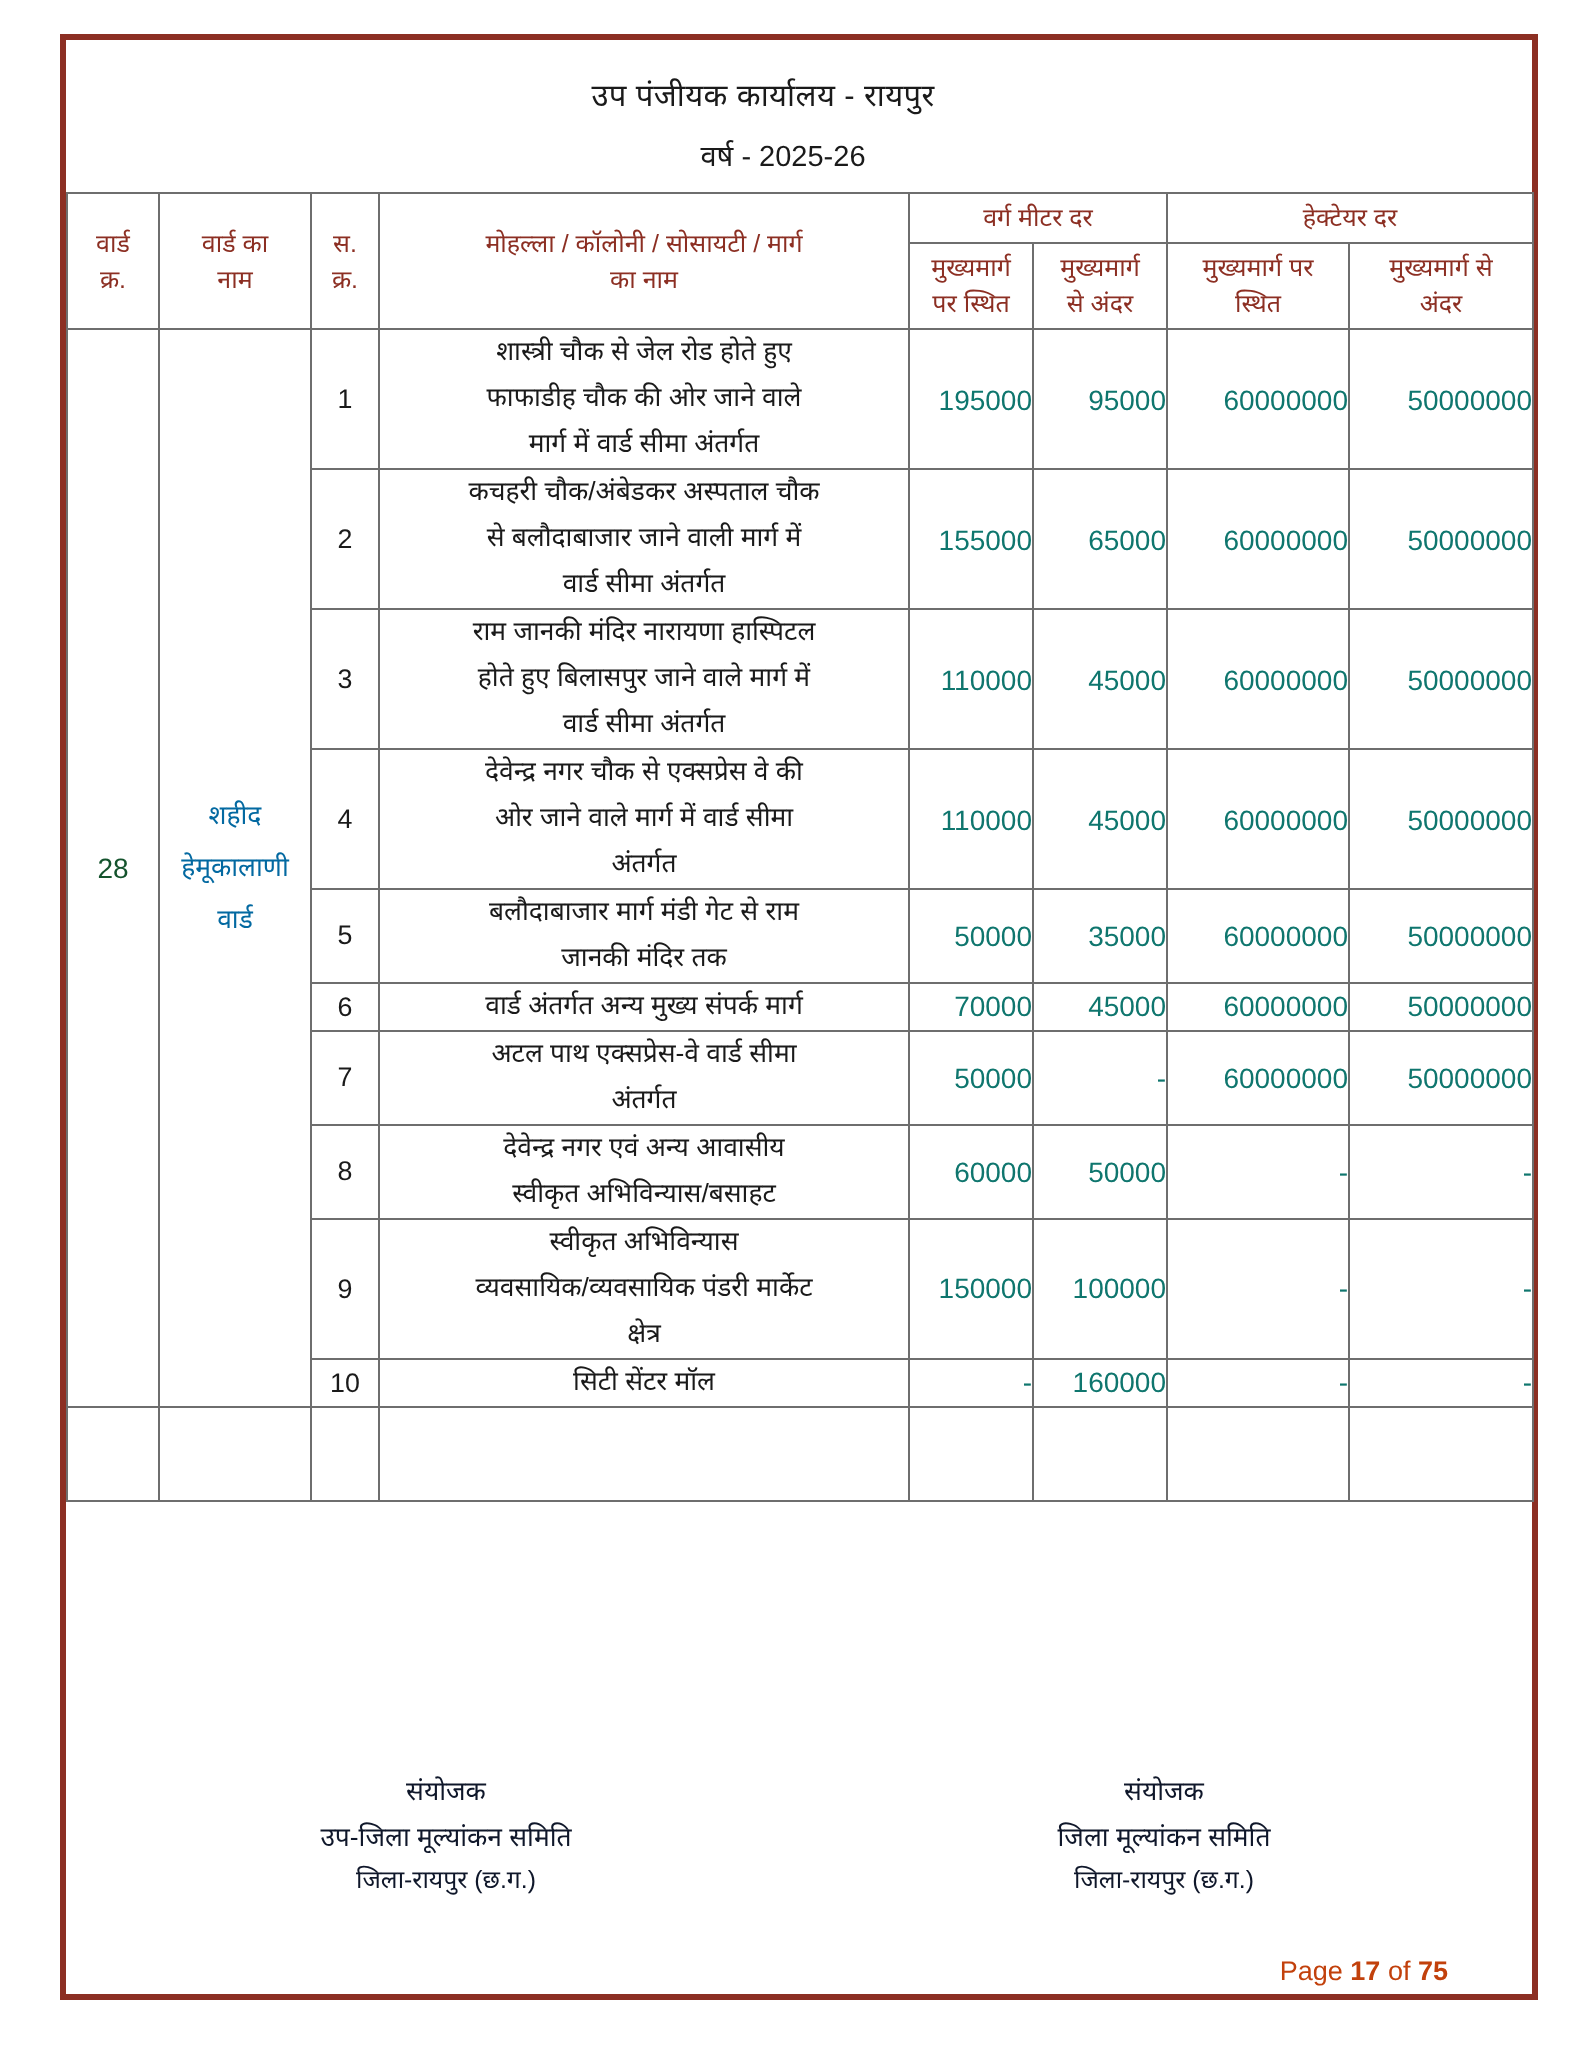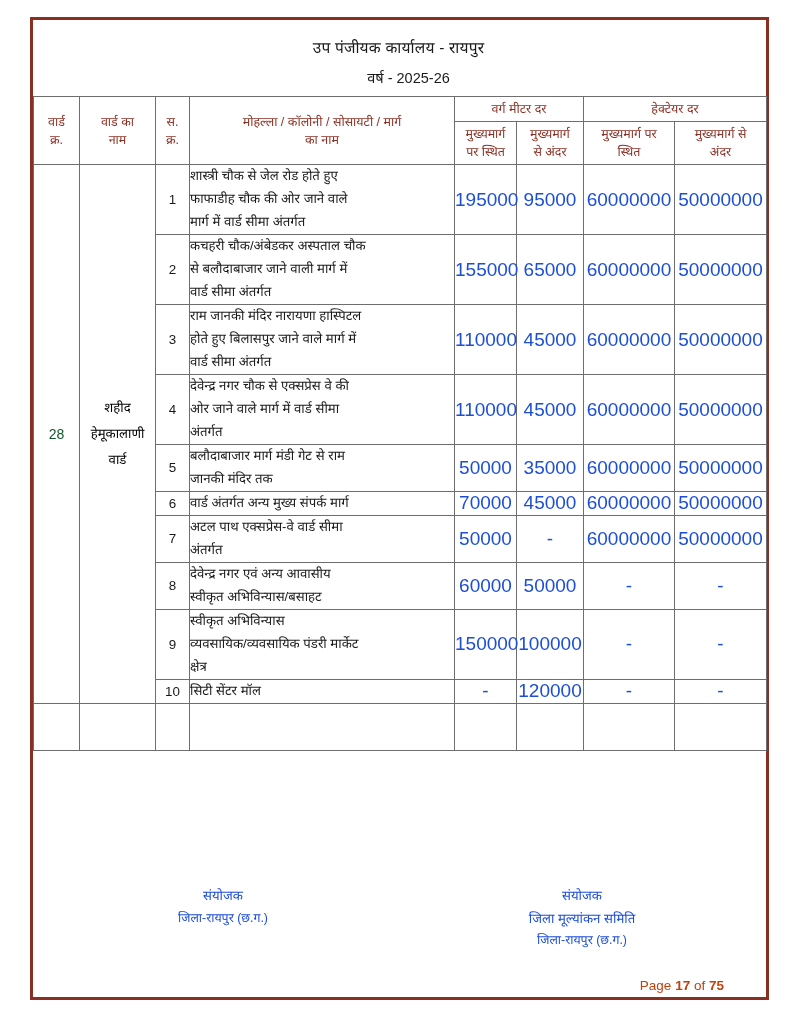--- a/index.html
+++ b/index.html
@@ -36,21 +36,20 @@
   }
 
   
   .doc-header {
     position: absolute;
     left: 0;
     top: 16px;
     width: 100%;
     text-align: center;
     color: #1a1a1a;
-    margin-left: 17px;
   }
   .doc-header .office-line {
     font-size: 15.5px;
     letter-spacing: 0.2px;
     padding-right: 36px;
     white-space: nowrap;
   }
   .doc-header .year-line {
     font-size: 14.5px;
     margin-top: 9px;
@@ -84,48 +83,48 @@
     font-size: 13px;
     padding: 4px 2px 4px;
     margin-top: 15px;
   }
   th.sub-head {
     font-size: 11.2px;
     line-height: 1.35;
     padding: 4px 2px;
   }
   .cell-desc {
-    text-align: left;
+    text-align: center;
     font-size: 13.2px;
     line-height: 1.74;
     color: #1a1a1a;
     padding: 7px 6px;
   }
   .cell-num {
-    text-align: center;
-    font-size: 19px;
-    color: #1d4ed8;
+    text-align: right;
+    font-size: 14px;
+    color: #0f766e;
     padding: 4px 3px;
   }
   .cell-sn {
     text-align: center;
     font-size: 13.4px;
     color: #1a1a1a;
   }
   .cell-ward-no {
     text-align: center;
     font-size: 14px;
     color: #14532d;
     vertical-align: middle;
   }
   .cell-ward-name {
     text-align: center;
     font-size: 13.2px;
     line-height: 1.95;
-    color: #000000;
+    color: #0369a1;
     vertical-align: middle;
     padding: 4px 3px;
   }
   .spacer-row td {
     height: 46px;
     border-left: 1px solid #6e6e6e;
     border-right: 1px solid #6e6e6e;
     border-top: 1px solid #6e6e6e;
     border-bottom: none;
   }
@@ -136,21 +135,21 @@
     left: 0;
     top: 865px;
     width: 100%;
     display: flex;
     justify-content: space-between;
     padding: 0 34px 0 40px;
     box-sizing: border-box;
   }
   .sign-block {
     text-align: center;
-    color: #1d4ed8;
+    color: #0f172a;
     font-size: 13.2px;
     line-height: 1.72;
   }
   .sign-block.left { width: 300px; }
   .sign-block.right { width: 300px; }
   .sign-block .sm { font-size: 12.4px; }
 
   #page-number {
     position: absolute;
     right: 42px;
@@ -332,40 +331,41 @@
           <td class="cell-num">100000</td>
           <td class="cell-num">-</td>
           <td class="cell-num">-</td>
         </tr>
         <tr>
           <td class="cell-sn">10</td>
           <td class="cell-desc">
             <span>सिटी सेंटर मॉल</span>
           </td>
           <td class="cell-num">-</td>
-          <td class="cell-num">120000</td>
+          <td class="cell-num">160000</td>
           <td class="cell-num">-</td>
           <td class="cell-num">-</td>
         </tr>
         <tr class="spacer-row">
           <td></td>
           <td></td>
           <td></td>
           <td></td>
           <td></td>
           <td></td>
           <td></td>
           <td></td>
         </tr>
       </tbody>
     </table>
 
     <div id="footer">
       <div class="sign-block left">
         <div>संयोजक</div>
+        <div>उप-जिला मूल्यांकन समिति</div>
         <div class="sm">जिला-रायपुर (छ.ग.)</div>
       </div>
       <div class="sign-block right">
         <div>संयोजक</div>
         <div>जिला मूल्यांकन समिति</div>
         <div class="sm">जिला-रायपुर (छ.ग.)</div>
       </div>
     </div>
 
     <div id="page-number">

